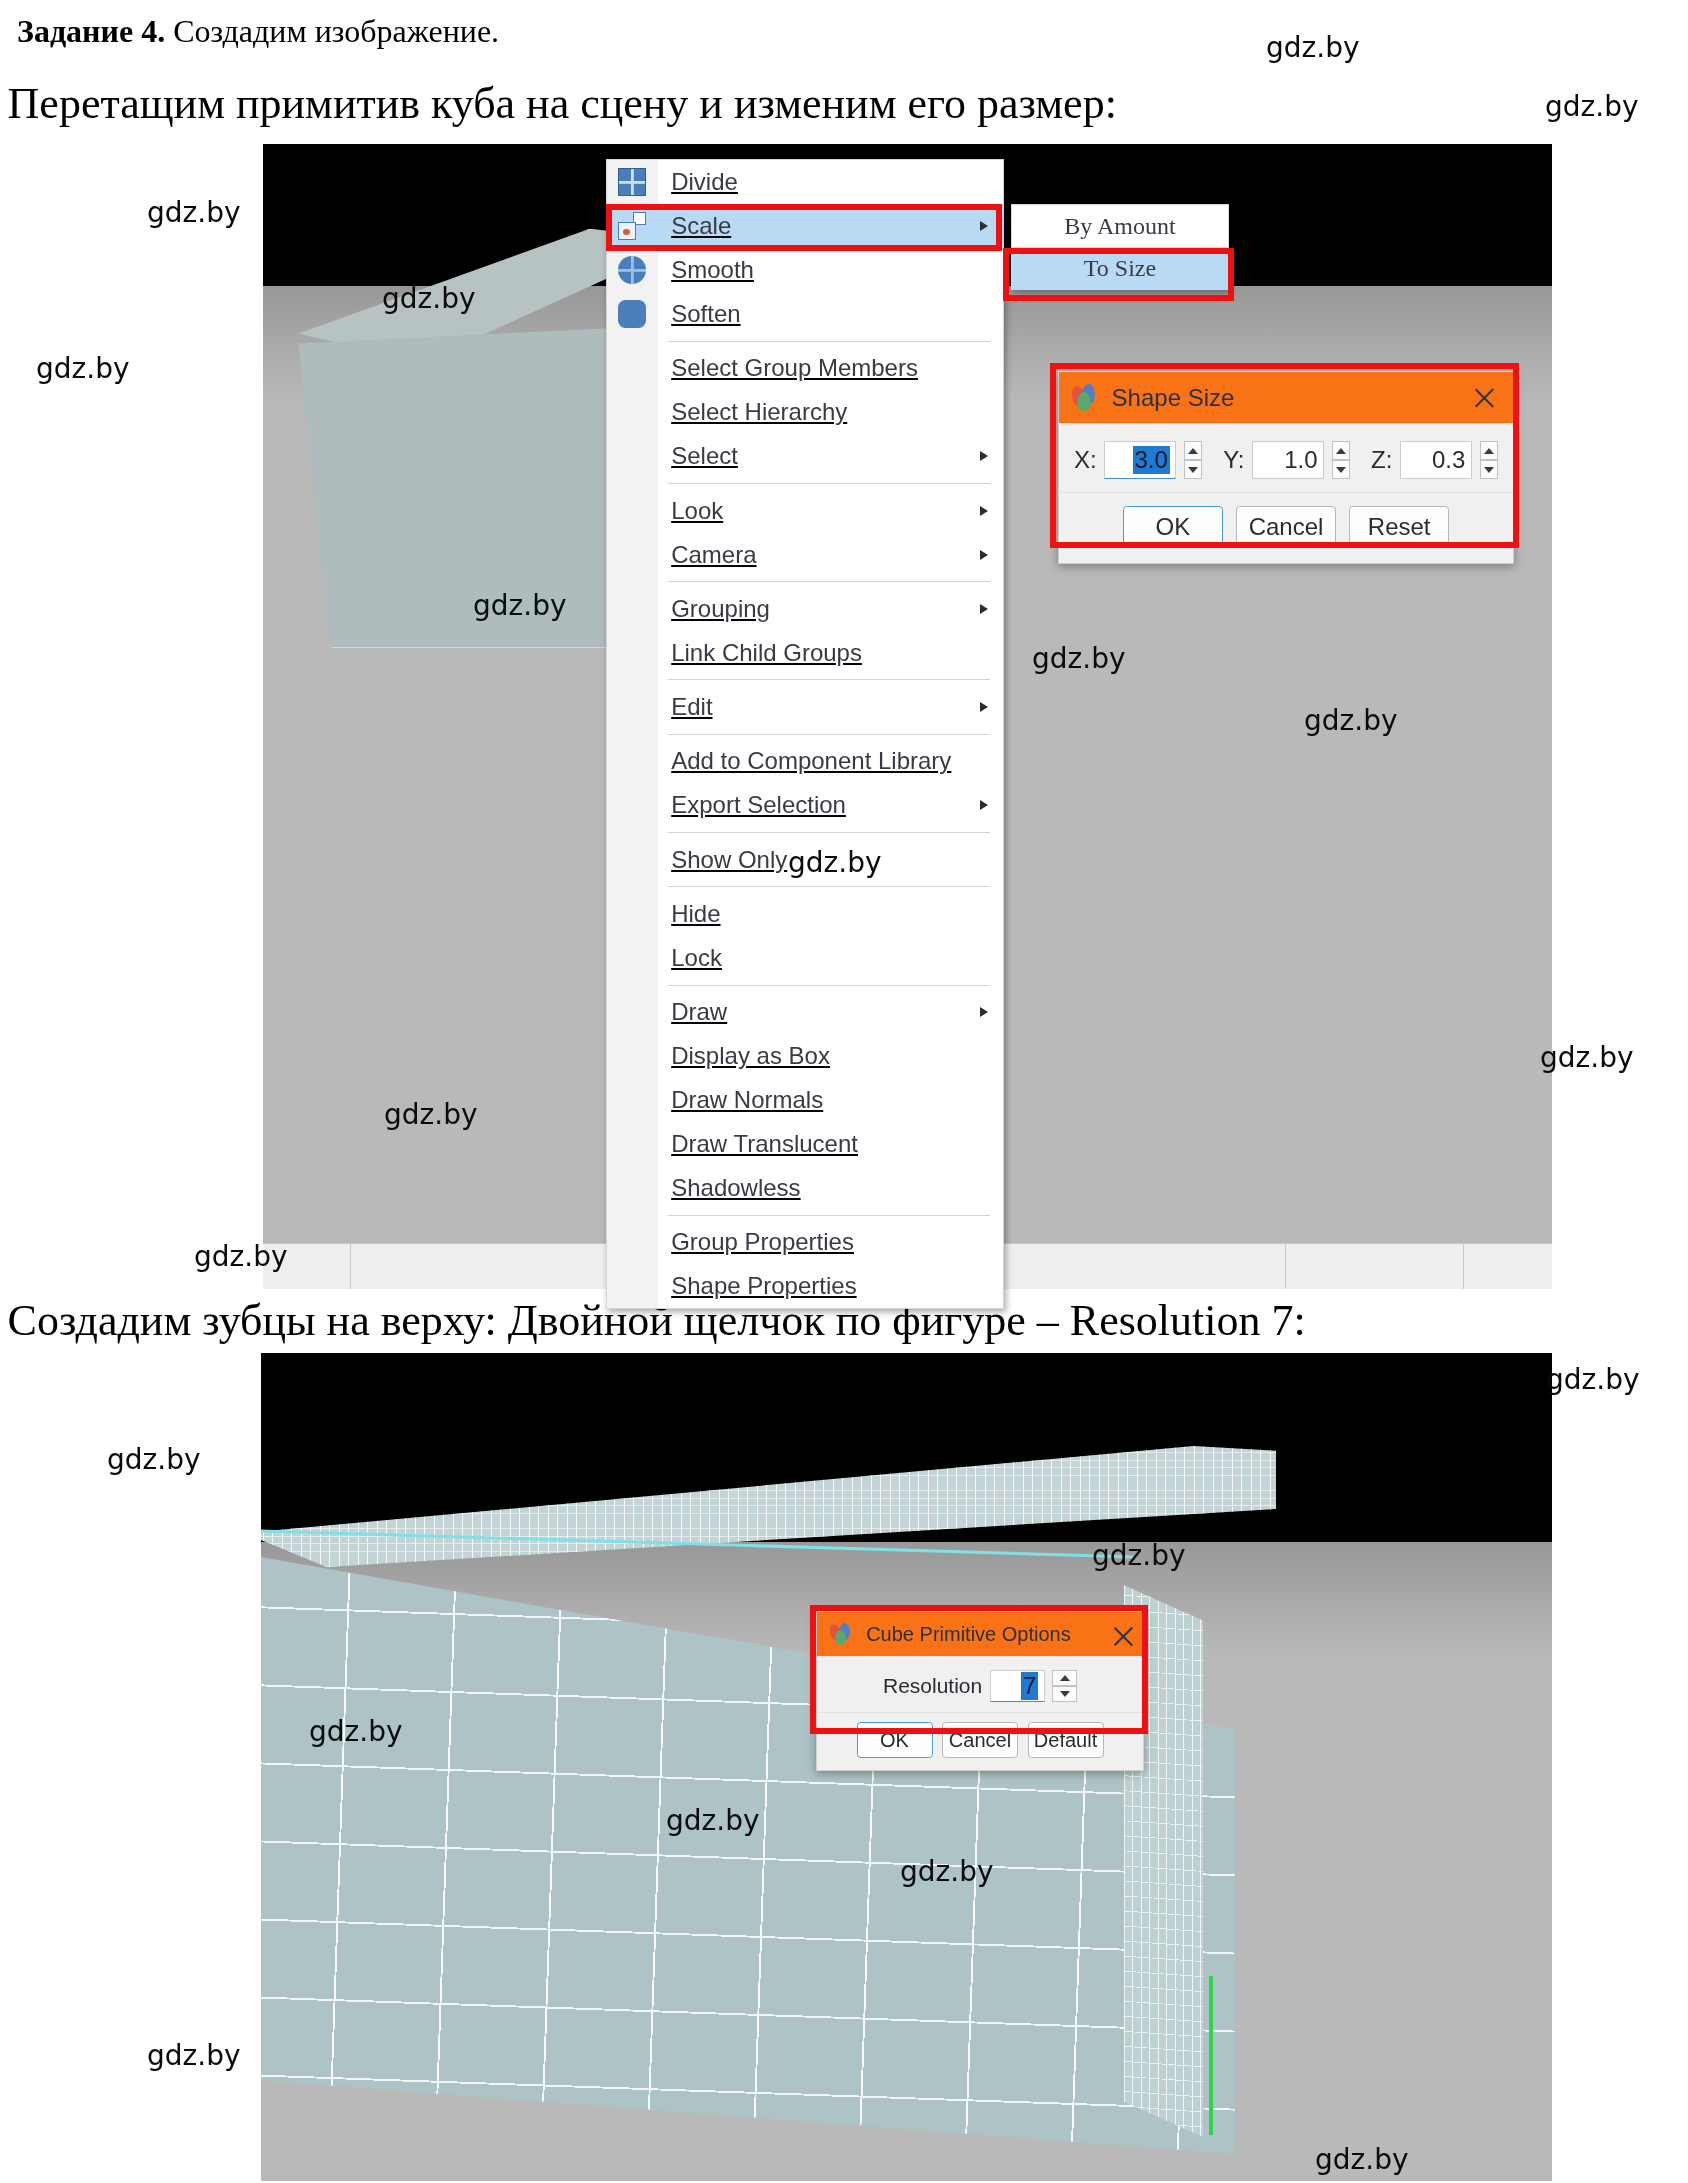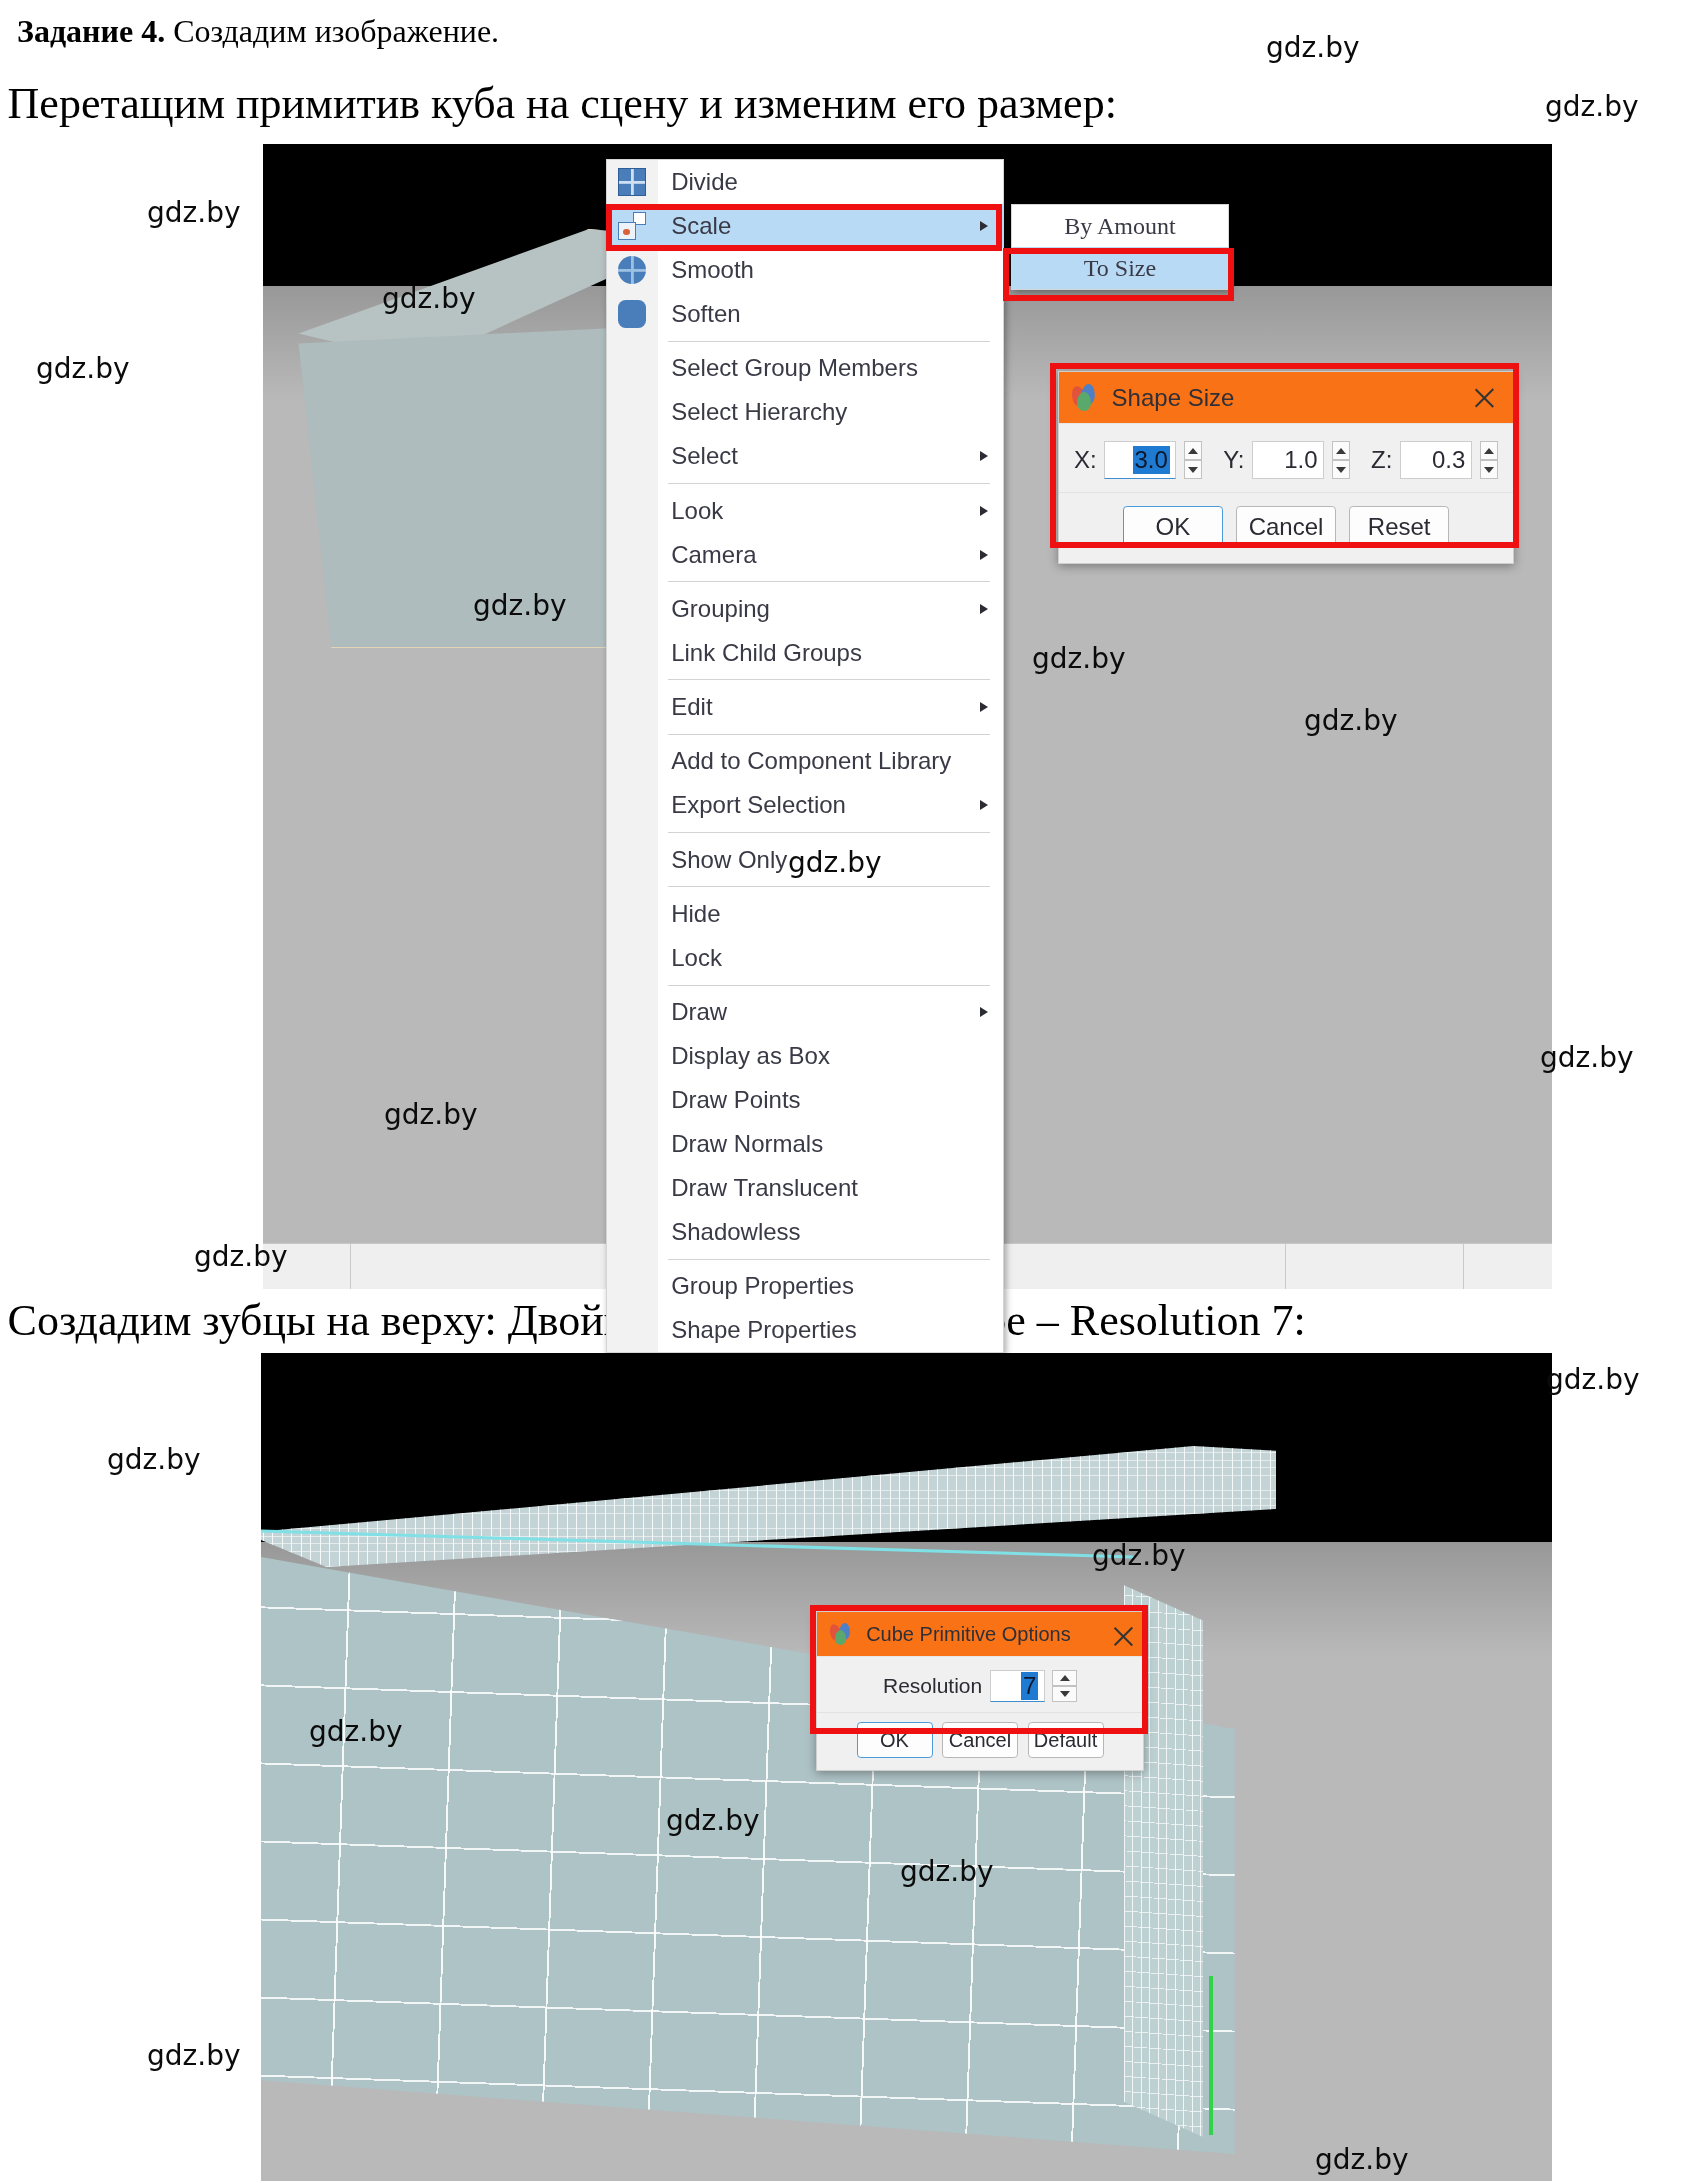--- a/index.html
+++ b/index.html
@@ -51,20 +51,21 @@
     border:0.9px solid #e2d4b4;
   }
 
   
   #context-menu{
     position:absolute;left:606px;top:159px;width:396px;
     background:#ffffff;border:0.9px solid #d5d5d5;
     box-shadow:1.9px 2.8px 6.6px rgba(0,0,0,.35);
     font-family:"Liberation Sans",sans-serif;
     z-index:40;
+    text-decoration:underline;
   }
   #context-menu .gutter{
     position:absolute;left:0;top:0;bottom:0;width:51px;background:#f2f2f2;
   }
   .mi{
     position:relative;height:44px;display:flex;align-items:center;
     font-size:24px;color:#3a3a46;padding-left:51px;box-sizing:border-box;
   }
   .mi .mi-label{padding-left:13.2px;}
   .mi .mi-icon{
@@ -285,23 +286,20 @@
       <div class="mi">
         <span class="mi-label">Lock</span>
       </div>
       <div class="mi-sep"></div>
       <div class="mi">
         <span class="mi-label">Draw</span>
         <span class="arrow"></span>
       </div>
       <div class="mi">
         <span class="mi-label">Display as Box</span>
-      </div>
-      <div class="mi">
-        <span class="mi-label">Draw Points</span>
       </div>
       <div class="mi">
         <span class="mi-label">Draw Normals</span>
       </div>
       <div class="mi">
         <span class="mi-label">Draw Translucent</span>
       </div>
       <div class="mi">
         <span class="mi-label">Shadowless</span>
       </div>

